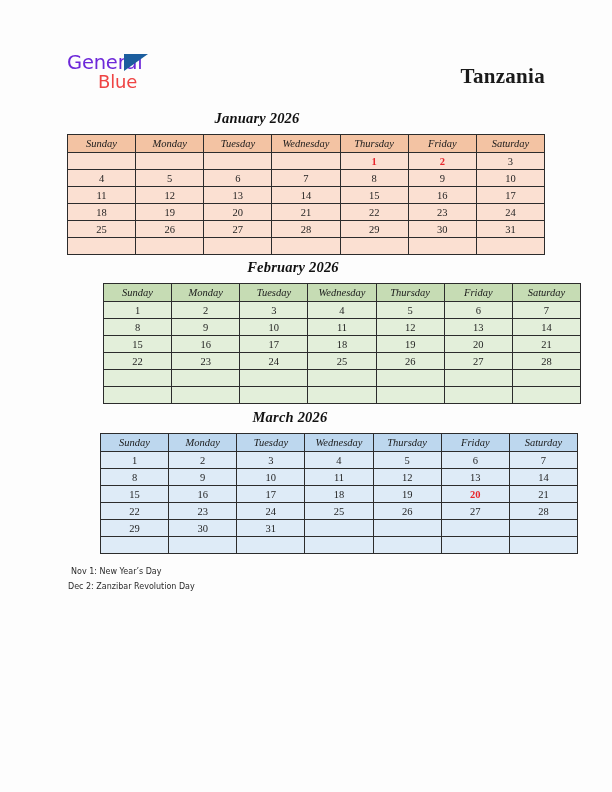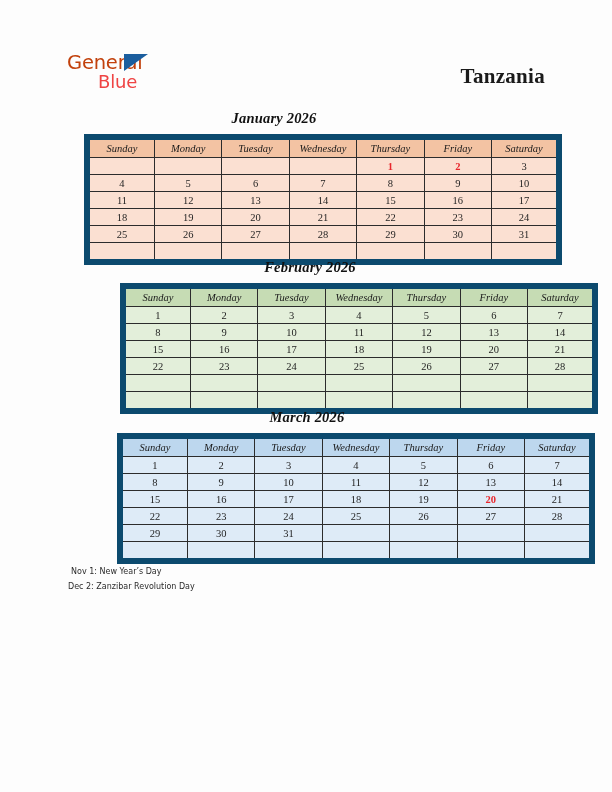--- a/index.html
+++ b/index.html
@@ -29,21 +29,21 @@
     top: 52px;
     width: 170px;
     height: 48px;
   }
   .logo-general {
     position: absolute;
     left: 0;
     top: 0;
     font-family: "DejaVu Sans", sans-serif;
     font-size: 19.5px;
-    color: #c2410c;
+    color: #6d28d9;
     letter-spacing: -0.2px;
     line-height: 22px;
   }
   .logo-blue {
     position: absolute;
     left: 31px;
     top: 19px;
     font-family: "DejaVu Sans", sans-serif;
     font-size: 18px;
     color: #ef4444;
@@ -67,21 +67,21 @@
     font-family: "Liberation Serif", serif;
     font-size: 21px;
     font-weight: bold;
     color: #1a1a1a;
     letter-spacing: 0.3px;
   }
 
   
   .month-block {
     position: absolute;
-    left: 84px;
+    left: 67px;
     width: 380px;
   }
   #month-0 { top: 110px; }
   #month-1 { top: 259px; padding-left: 36px; }
   #month-2 { top: 409px; padding-left: 33px; }
 
   .month-title {
     text-align: center;
     font-family: "Liberation Serif", serif;
     font-style: italic;
@@ -89,21 +89,21 @@
     font-size: 14.5px;
     color: #111111;
     margin: 0 0 7px 0;
     letter-spacing: 0.2px;
   }
 
   table.cal {
     border-collapse: collapse;
     width: 478px;
     table-layout: fixed;
-    border: 6px solid #0c4a6e;
+    border: 1px solid #0c4a6e;
   }
   table.cal th, table.cal td {
     border: 1px solid #2c2c2c;
     height: 16px;
     text-align: center;
     vertical-align: middle;
     padding: 0;
   }
   table.cal th {
     font-family: "Liberation Serif", serif;

